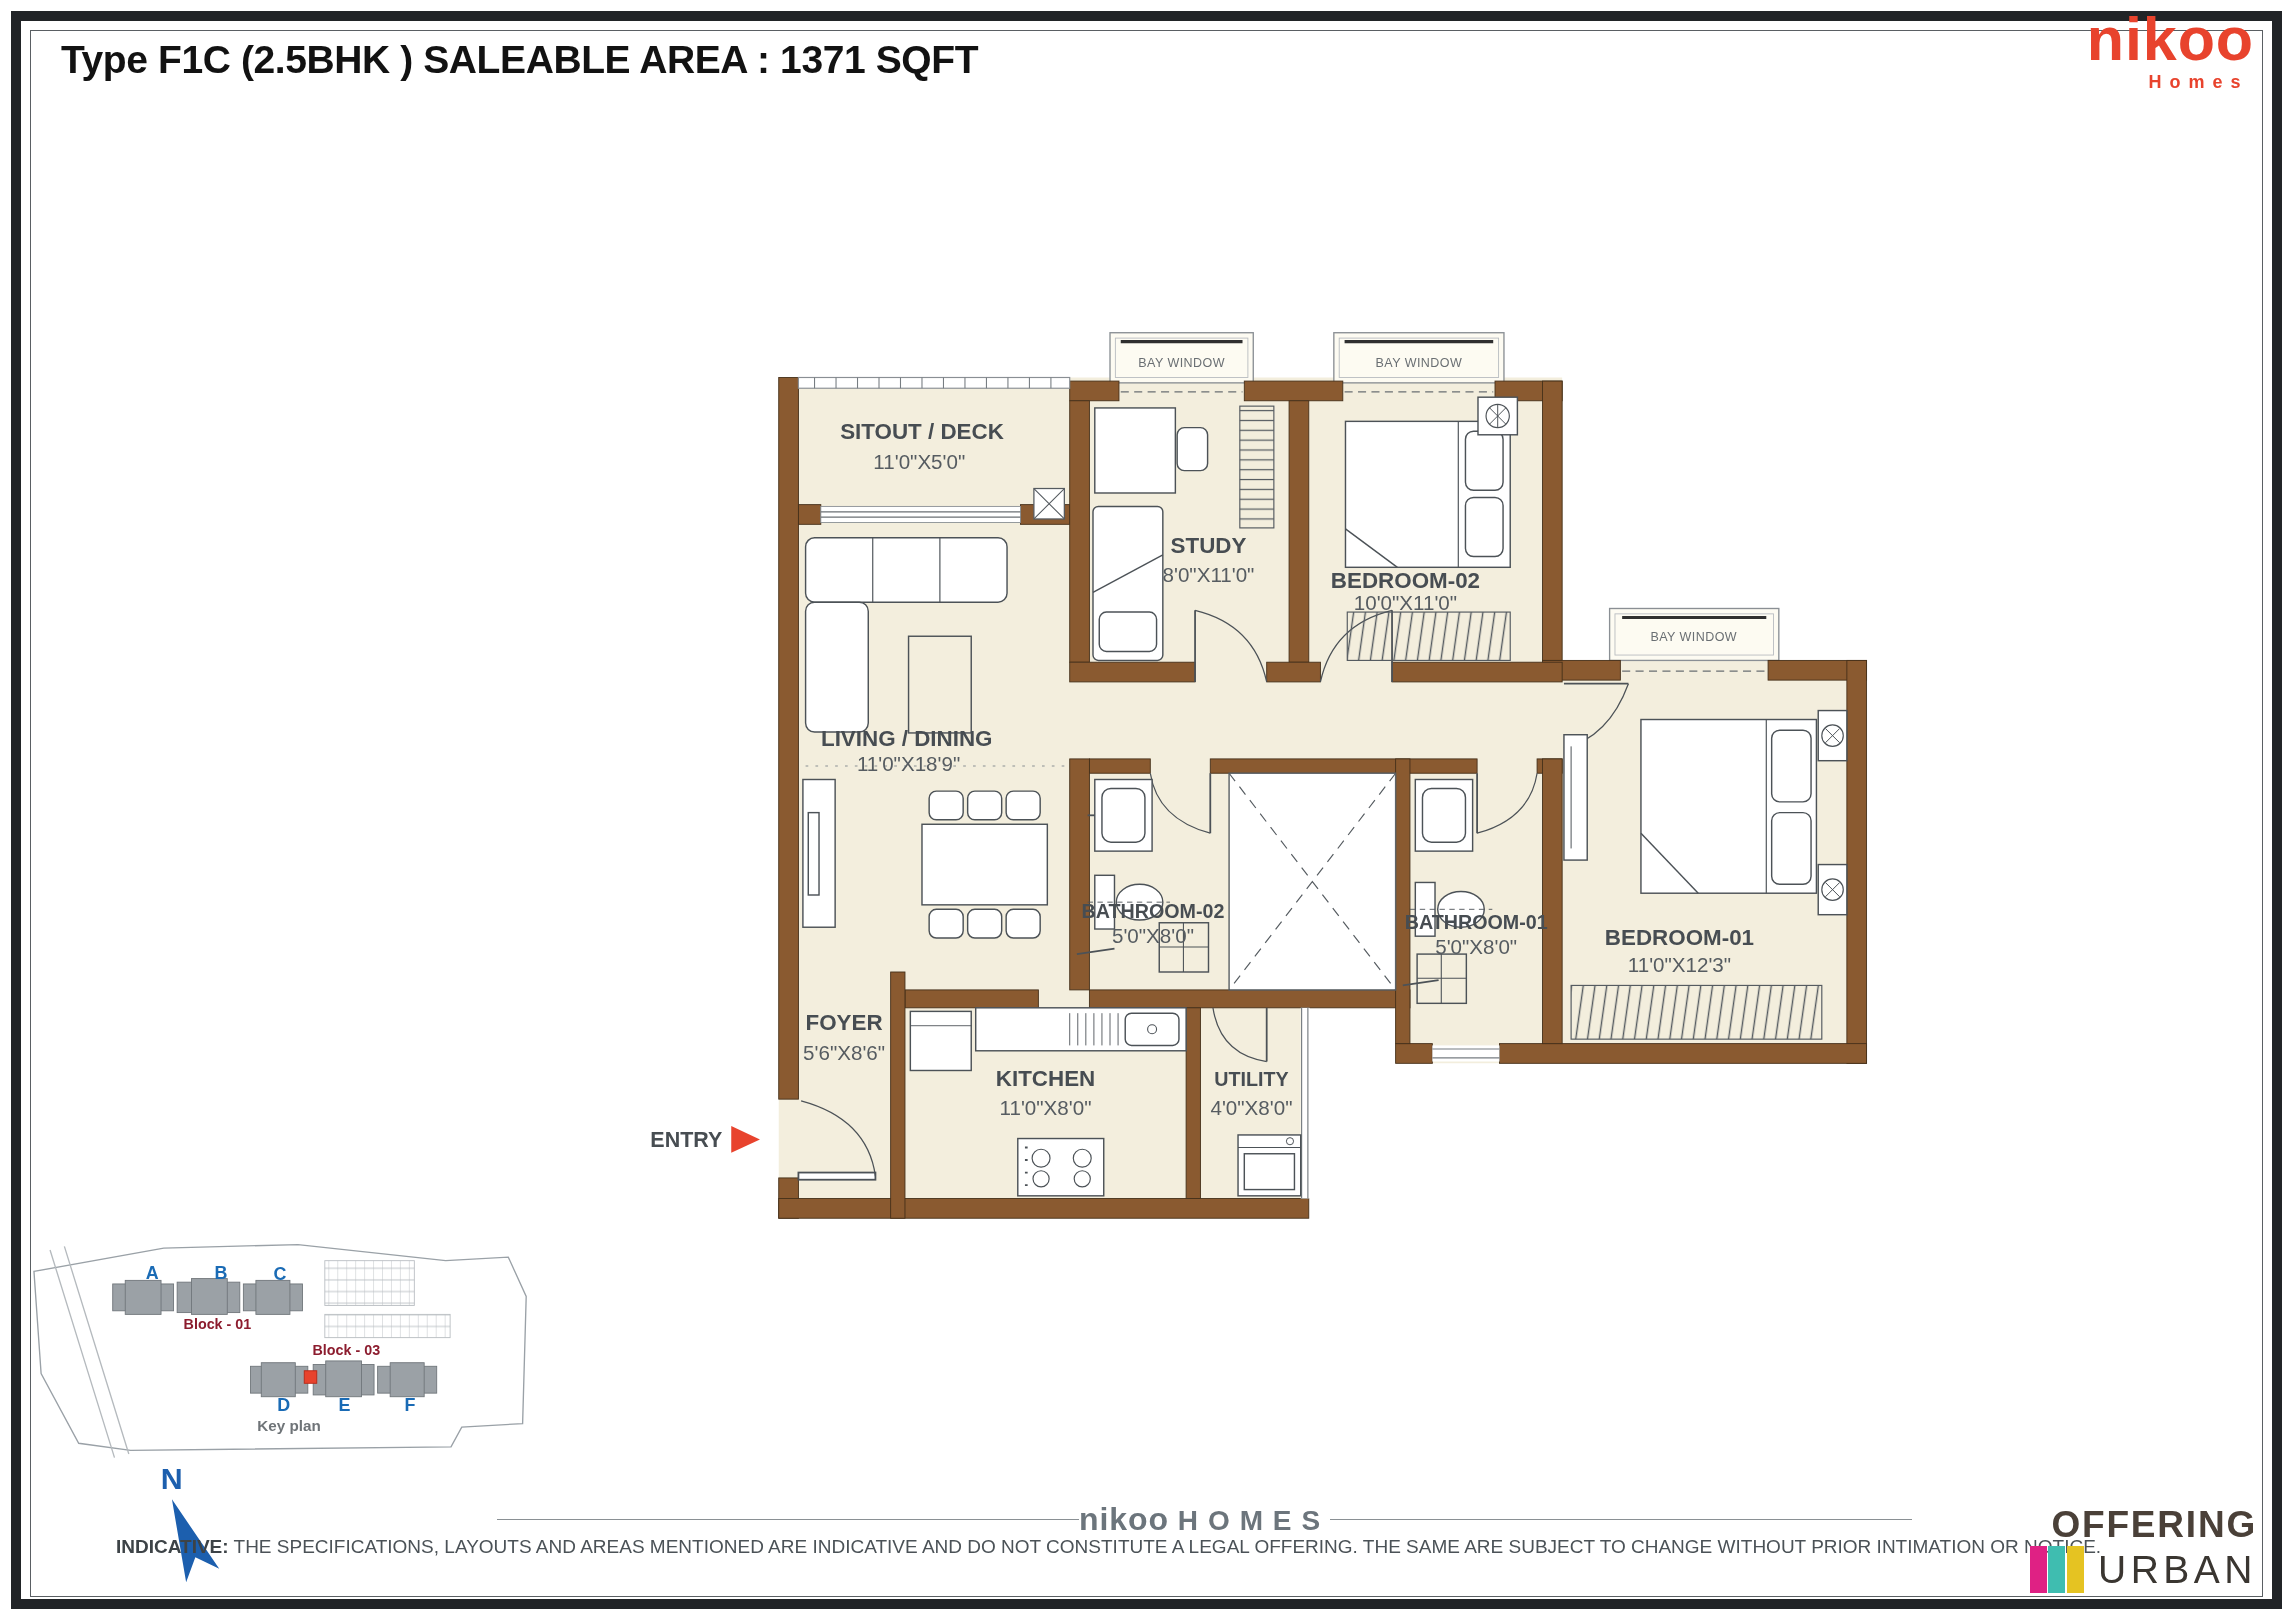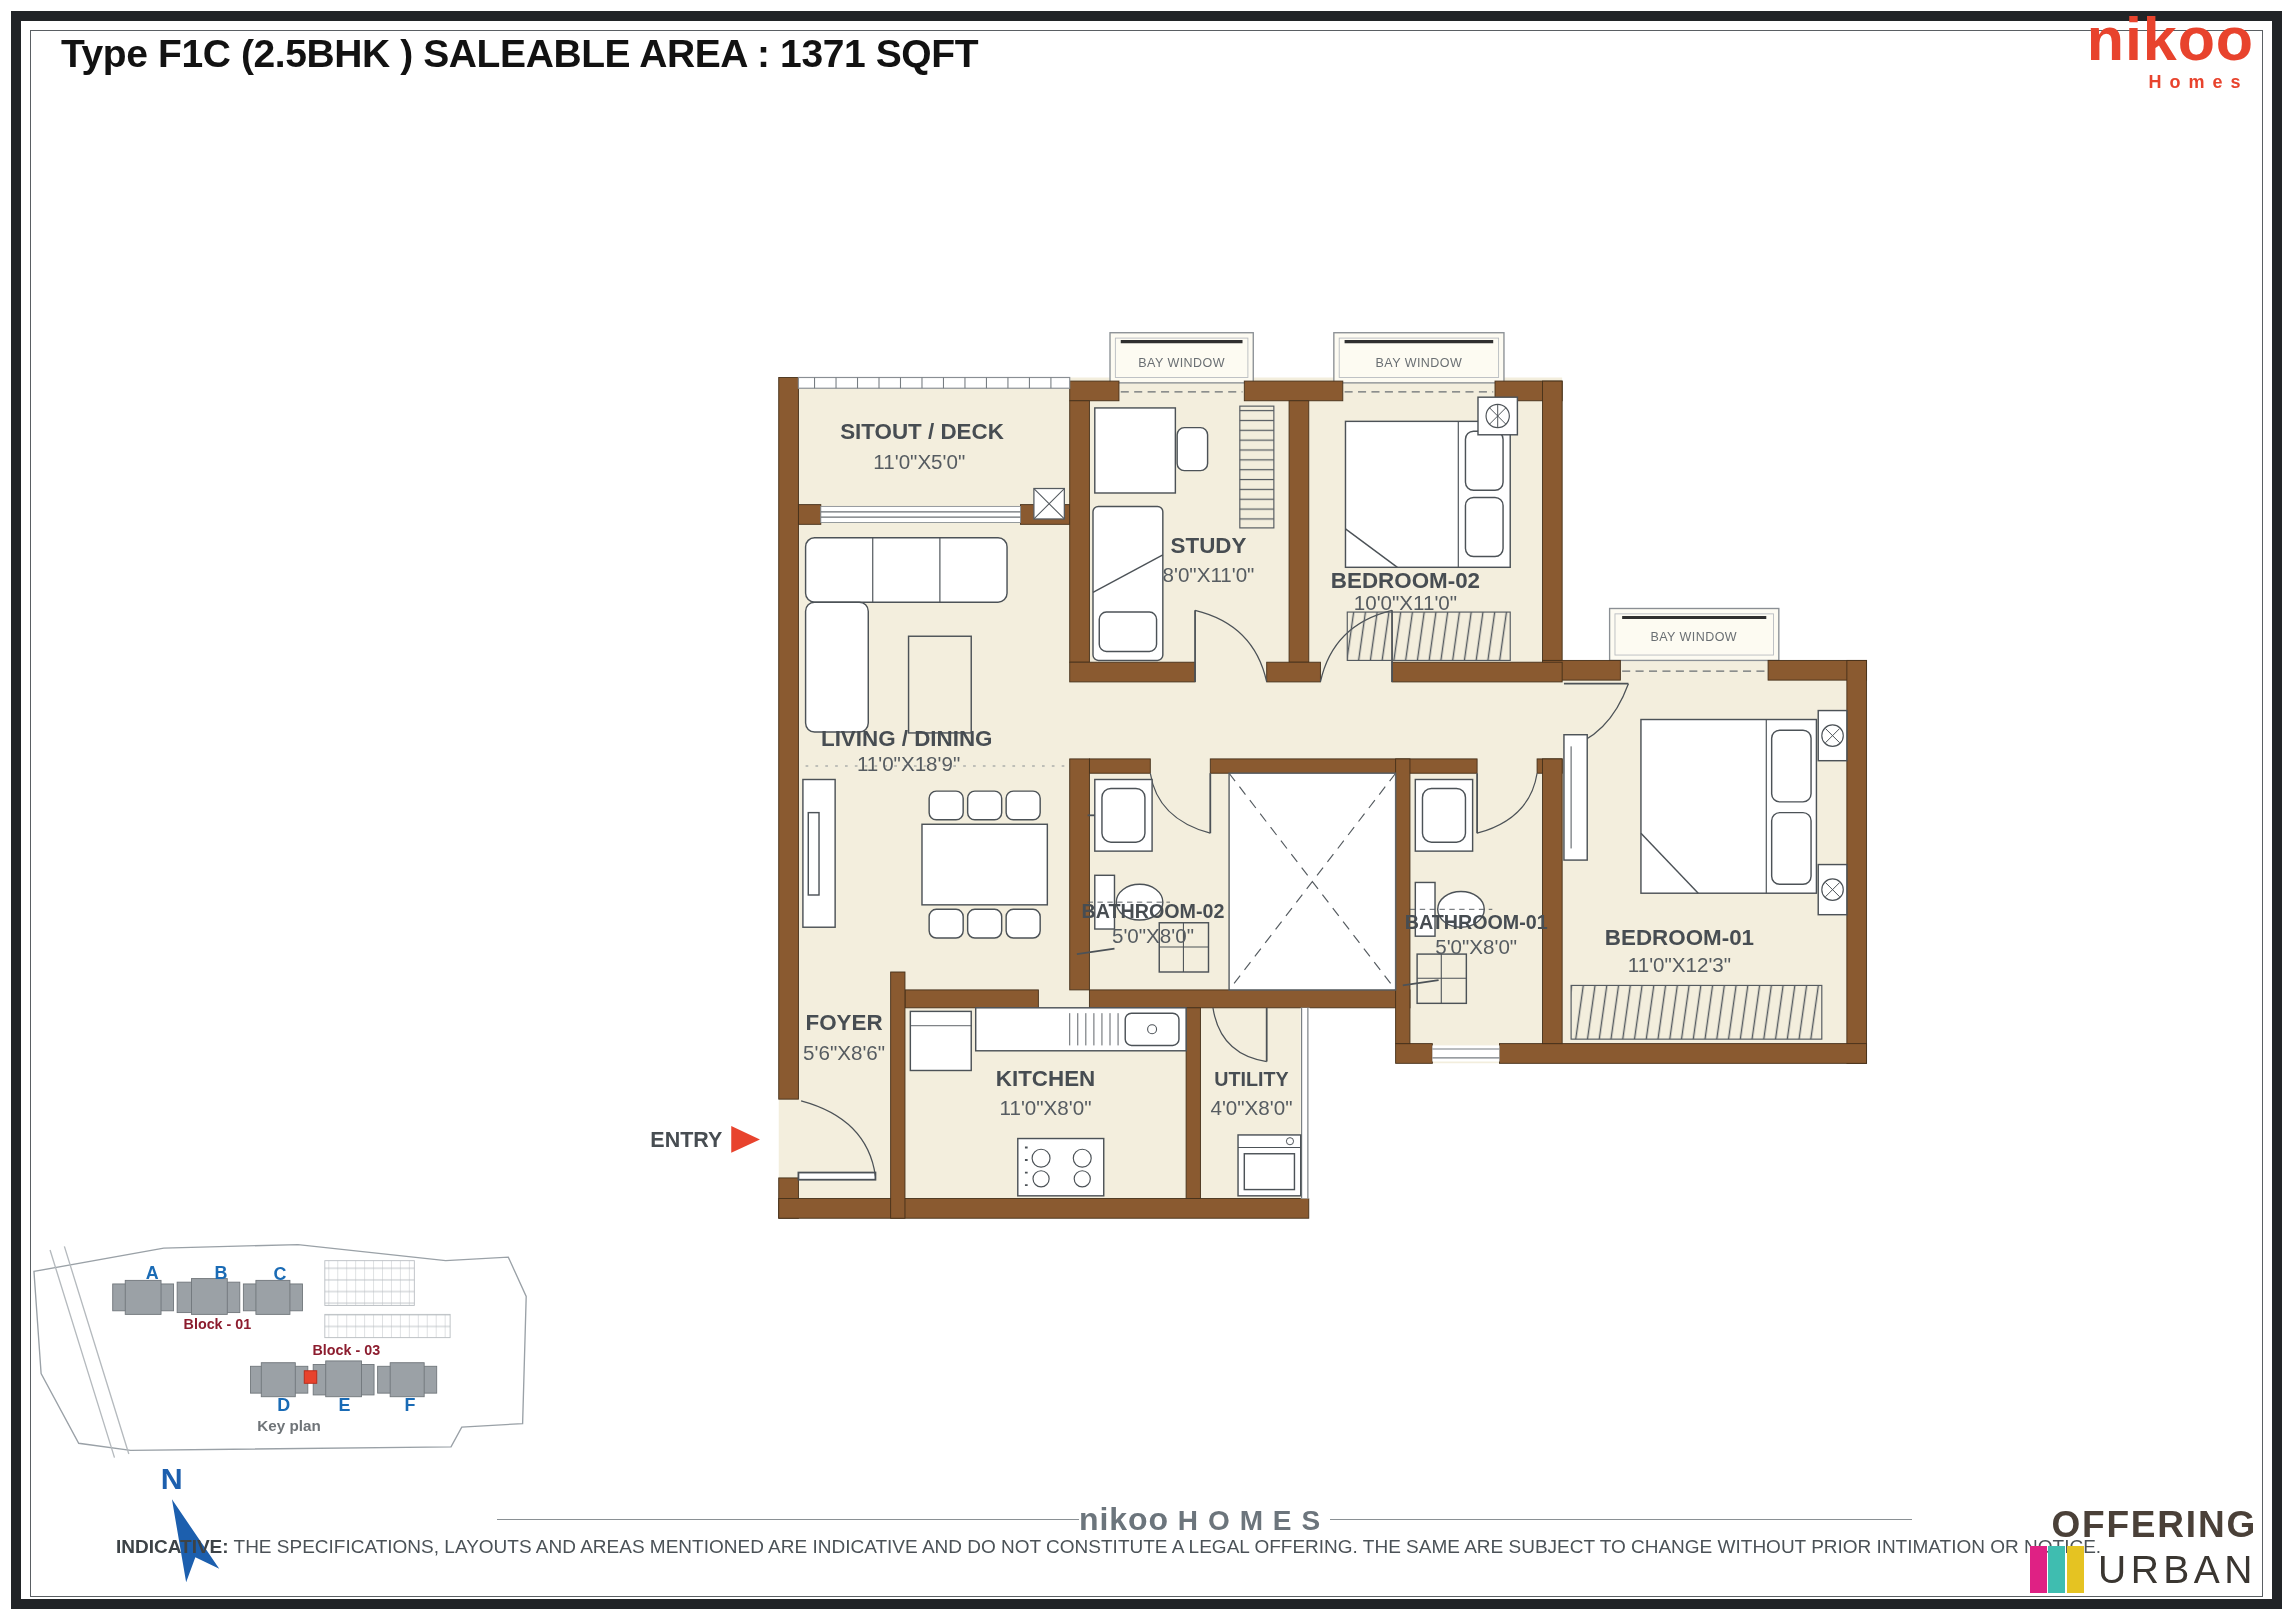--- a/index.html
+++ b/index.html
@@ -2,21 +2,21 @@
 <html style="font-size:14.3px"><head>
 <meta charset="utf-8">
 <style>
   html,body{margin:0;padding:0;background:#ffffff;}
   .page{position:relative;width:2293px;height:1620px;background:#fff;overflow:hidden;
         font-family:"Liberation Sans", sans-serif;}
   .border-outer{position:absolute;left:10.7px;top:10.7px;right:10.7px;bottom:10.7px;
         border:10.7px solid #212427;pointer-events:none;}
   .border-inner{position:absolute;left:30px;top:30px;right:30px;bottom:23px;
         border:1.8px solid #5a5f63;pointer-events:none;}
-  .title{position:absolute;left:61px;top:32px;font-size:39px;font-weight:bold;
+  .title{position:absolute;left:61px;top:38px;font-size:39px;font-weight:bold;
         color:#121212;letter-spacing:-0.4px;white-space:nowrap;}
   .nikoo-logo{position:absolute;right:39px;top:9px;text-align:right;color:#e8432d;}
   .nikoo-logo .nk{font-size:61px;font-weight:800;letter-spacing:0.9px;line-height:61px;}
   .nikoo-logo .hm{display:block;font-size:18px;font-weight:600;letter-spacing:8px;
         margin-top:1.8px;margin-right:5.4px;}
   .plan-svg{position:absolute;left:631px;top:327px;}
   .keyplan-svg{position:absolute;left:25px;top:1239px;}
   .compass-svg{position:absolute;left:134px;top:1453px;}
   .footer-brand{position:absolute;left:497px;top:1494px;width:1415px;height:50px;
         display:flex;align-items:center;color:#6c757c;}

